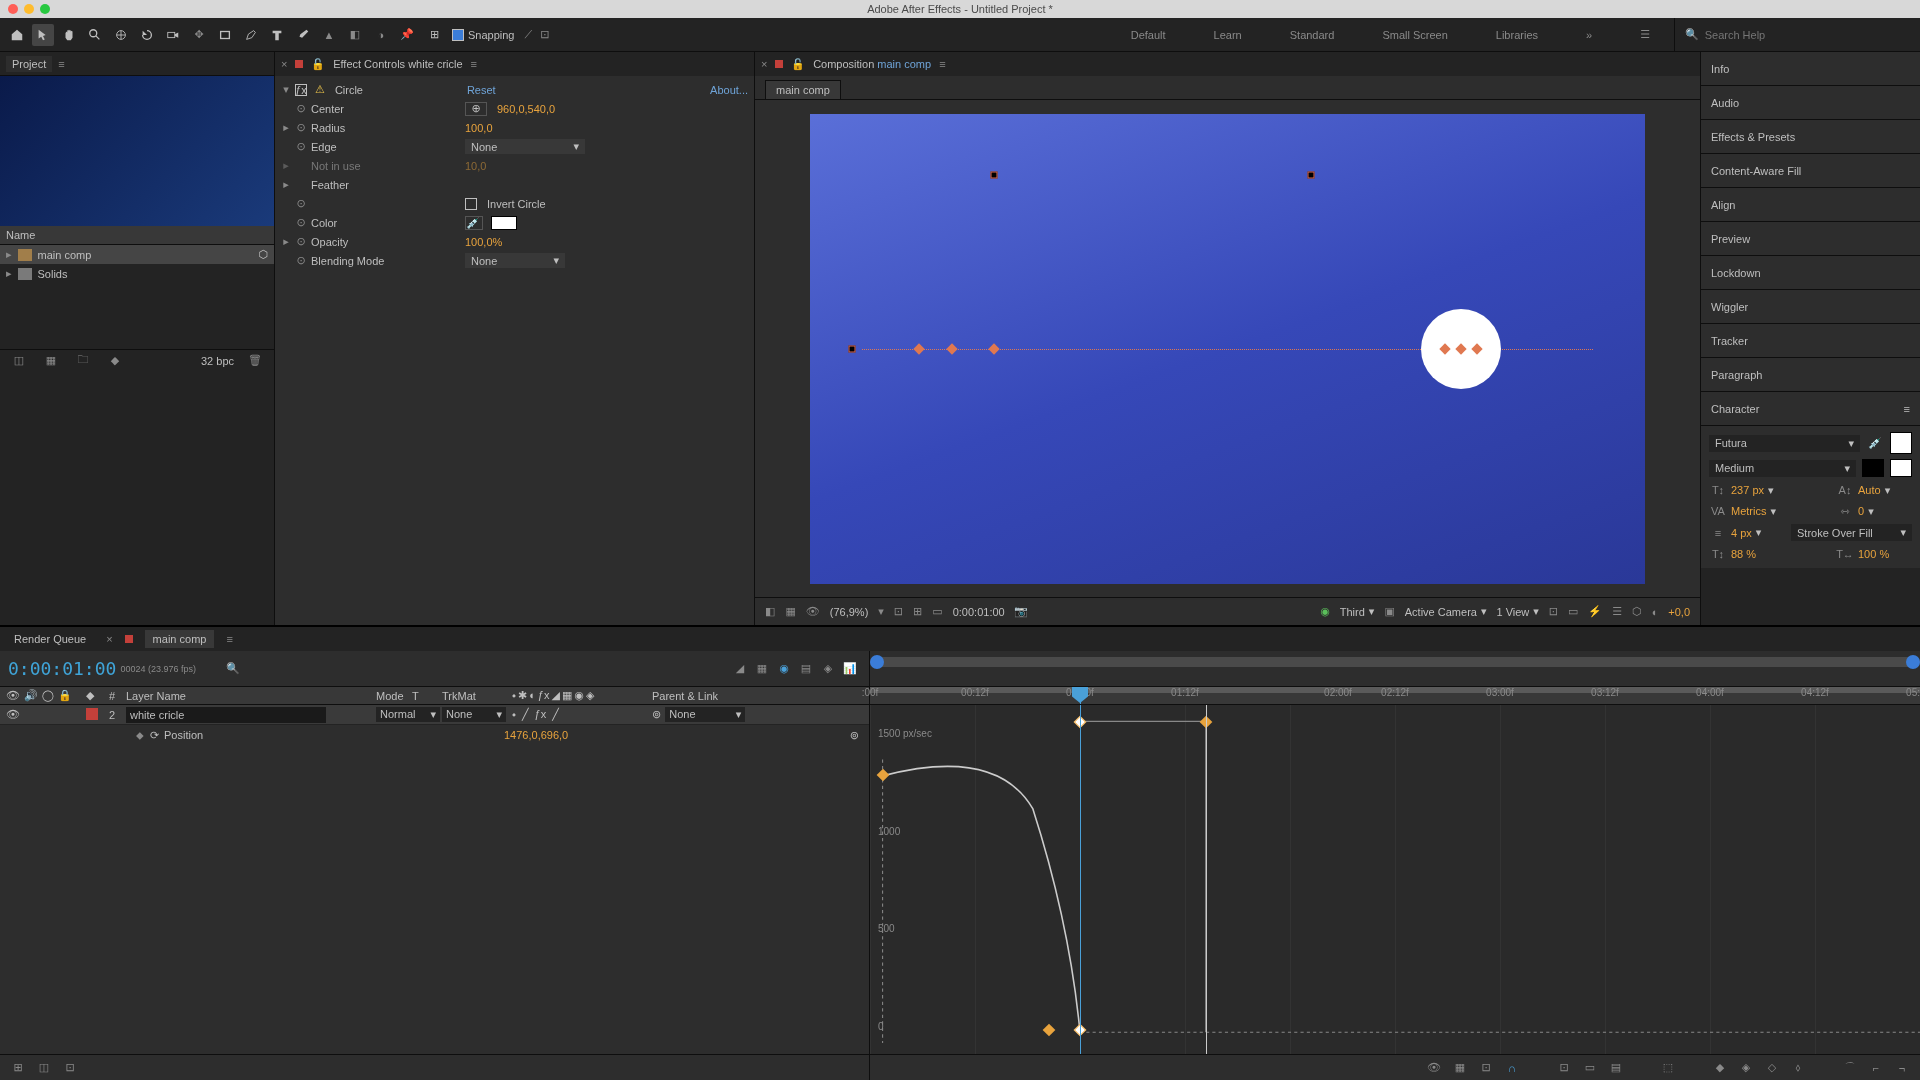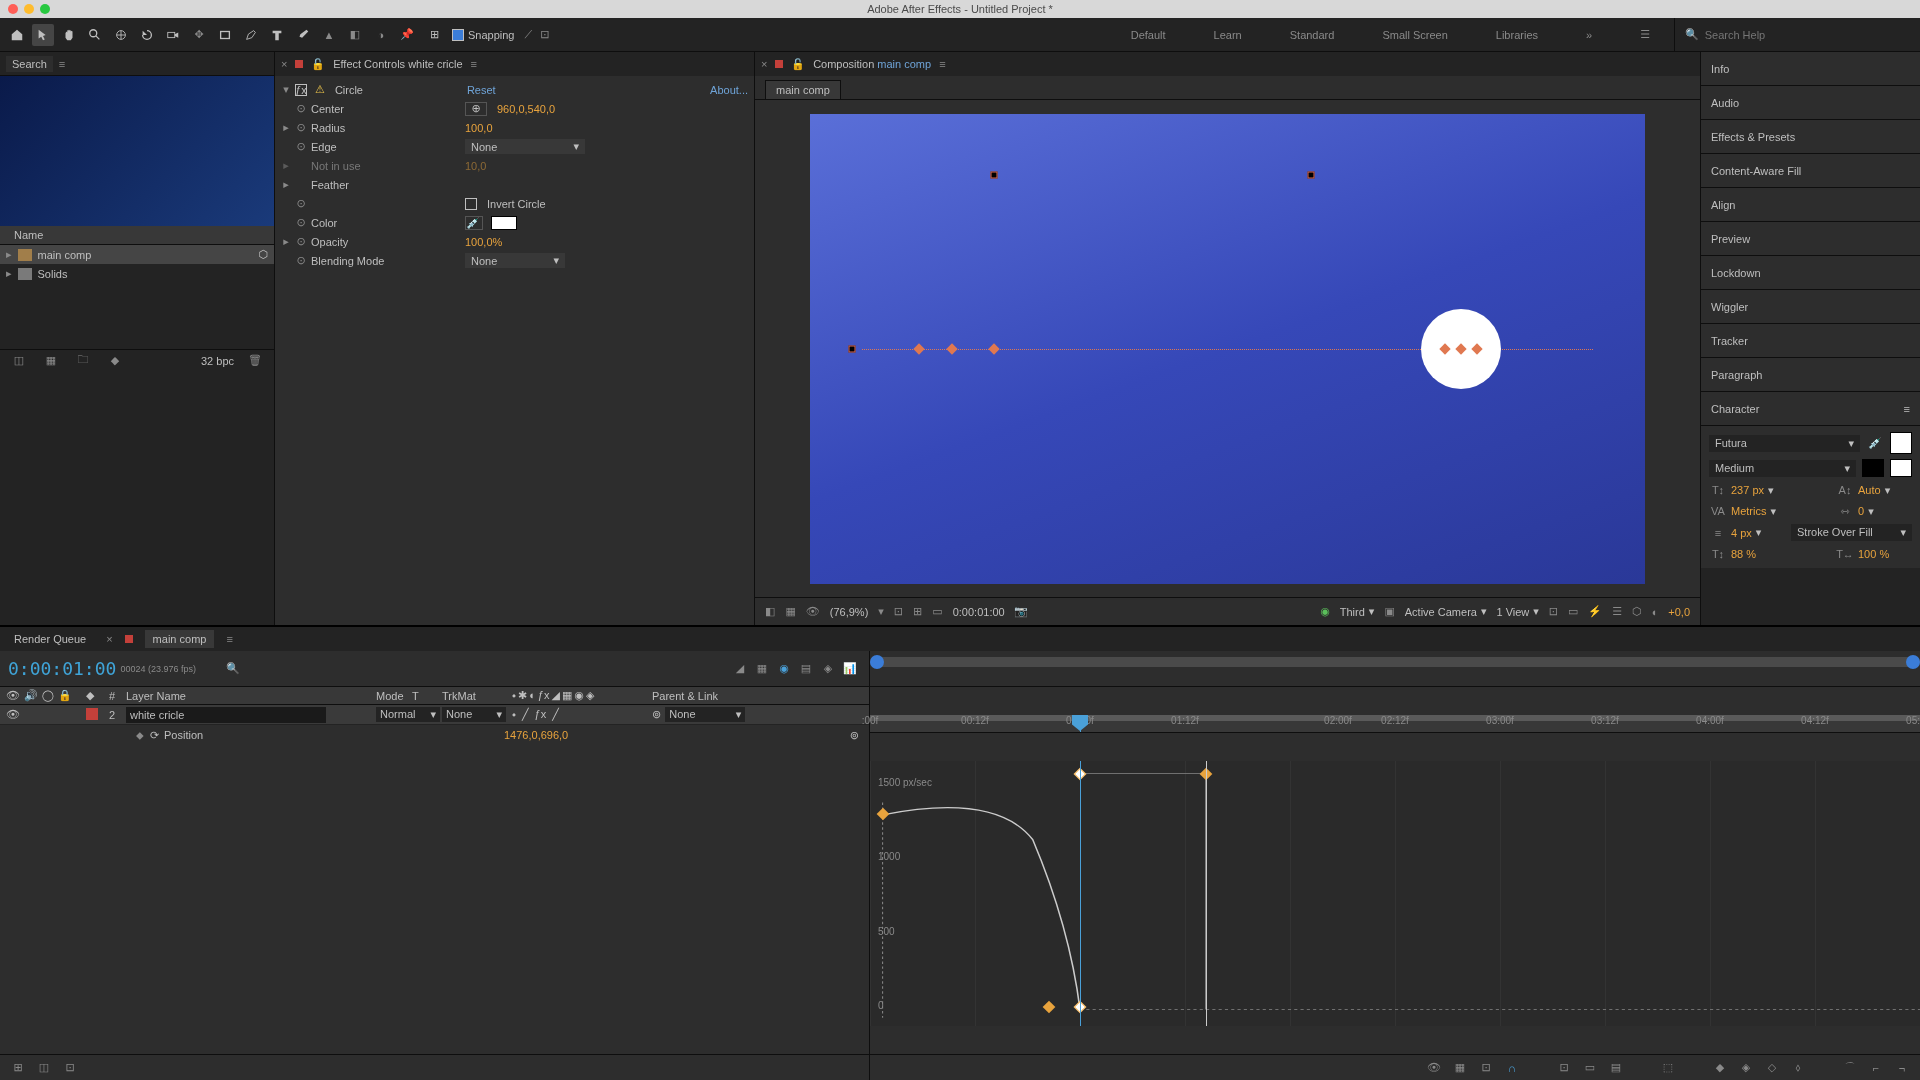--- a/index.html
+++ b/index.html
@@ -46,21 +46,21 @@
   .main-area{flex:1;display:flex;min-height:0;}
   .left-col{width:275px;display:flex;flex-direction:column;border-right:1px solid var(--border);}
   .center-col{flex:1;display:flex;flex-direction:column;min-width:0;}
   .right-col{width:220px;display:flex;flex-direction:column;border-left:1px solid var(--border);}
 
   
   .panel-tab-row{height:24px;background:var(--bg-dark);display:flex;align-items:center;padding:0 6px;border-bottom:1px solid var(--border);}
   .panel-tab{padding:2px 6px;background:var(--bg-panel);color:var(--text);}
   .project-panel{display:flex;flex-direction:column;height:297px;}
   .thumb{width:100%;height:150px;background:linear-gradient(135deg,#0a1a4a,#1a3a7a);display:flex;align-items:center;justify-content:center;color:#5577cc;font-size:28px;position:relative;overflow:hidden;}
-  .pp-header{display:flex;background:var(--bg-medium);padding:3px 14px;border-bottom:1px solid var(--border);}
+  .pp-header{display:flex;background:var(--bg-medium);padding:3px 6px;border-bottom:1px solid var(--border);}
   .pp-list{flex:1;overflow:auto;}
   .pp-item{display:flex;align-items:center;padding:3px 6px;gap:6px;}
   .pp-item.sel{background:var(--bg-light);}
   .pp-icon{width:14px;height:12px;background:#7a7a7a;}
   .pp-icon.comp{background:#a17e4a;}
   .pp-item .label{flex:1;}
   .pp-extra{width:20px;text-align:right;}
   .ec-tabs{height:24px;background:var(--bg-dark);display:flex;align-items:center;padding:0 6px;gap:8px;}
   .ec-body{flex:1;background:var(--bg-panel);padding:4px 6px;}
   .ec-crumb{color:var(--text-dim);padding:4px 2px;}
@@ -83,37 +83,37 @@
   .white-circle{position:absolute;width:80px;height:80px;border-radius:50%;background:#fff;top:50%;left:78%;transform:translate(-50%,-50%);}
   .kf-dot{width:8px;height:8px;background:#e07850;position:absolute;transform:translate(-50%,-50%) rotate(45deg);top:50%;}
   .comp-footer{height:28px;background:var(--bg-panel);border-top:1px solid var(--border);display:flex;align-items:center;gap:10px;padding:0 10px;}
   .foot-item{color:var(--text-dim);display:flex;align-items:center;gap:4px;}
   .foot-item.val{color:var(--text);}
 
   
   .right-section{height:34px;background:var(--bg-panel);border-bottom:1px solid var(--border);display:flex;align-items:center;padding:0 10px;cursor:pointer;}
   .char-panel{background:var(--bg-panel);padding:6px 8px;display:flex;flex-direction:column;gap:5px;}
   .char-row{display:flex;align-items:center;gap:6px;}
-  .char-select{background:var(--bg-dark);padding:2px 6px;flex:1;display:flex;justify-content:space-between;align-items:flex-start;}
+  .char-select{background:var(--bg-dark);padding:2px 6px;flex:1;display:flex;justify-content:space-between;align-items:center;}
   .char-field{display:flex;align-items:center;gap:4px;width:76px;}
   .char-ico{width:18px;height:16px;display:flex;align-items:center;justify-content:center;color:var(--text-dim);}
   .char-val{color:var(--accent-orange);}
   .fill-swatch{width:28px;height:28px;border:1px solid #000;background:#fff;}
 
   
   .proj-foot{height:22px;background:var(--bg-dark);border-top:1px solid var(--border);display:flex;align-items:center;gap:10px;padding:0 8px;}
 
   
   .timeline{flex:0 0 455px;display:flex;flex-direction:column;border-top:2px solid #000;}
   .tl-tabs{height:24px;background:var(--bg-dark);display:flex;align-items:center;padding:0 6px;gap:12px;}
   .tl-tab{padding:3px 8px;}
   .tl-tab.active{background:var(--bg-medium);}
   .tl-body{flex:1;display:flex;min-height:0;}
   .tl-left{width:870px;display:flex;flex-direction:column;border-right:1px solid var(--border);}
-  .tl-right{flex:1;display:flex;flex-direction:column;background:var(--bg-panel);gap:28px;}
+  .tl-right{flex:1;display:flex;flex-direction:column;background:var(--bg-panel);}
 
   .tl-time-row{height:36px;background:var(--bg-panel);display:flex;align-items:center;padding:0 8px;border-bottom:1px solid var(--border);}
   .timecode{color:#3fa4d8;font-size:18px;font-family:monospace;}
   .timecode-sub{color:var(--text-dim);font-size:9px;margin-left:4px;}
 
   .tl-cols{height:18px;background:var(--bg-medium);display:flex;align-items:center;border-bottom:1px solid var(--border);font-size:10px;}
   .col-a{width:86px;padding-left:6px;display:flex;gap:4px;}
   .col-tag{width:16px;}
   .col-num{width:20px;text-align:center;}
   .col-name{width:210px;padding-left:4px;}
@@ -249,21 +249,21 @@
     <input placeholder="Search Help" style="">
   </div>
 </div>
 
 <div class="main-area">
 
   <div class="left-col">
 
     <div class="project-panel">
       <div class="panel-tab-row">
-        <span class="panel-tab">Search</span>
+        <span class="panel-tab">Project</span>
         <span style="margin-left:6px;color:var(--text-dim)">≡</span>
       </div>
       <div class="thumb"></div>
       <div class="pp-header">
         <span>Name</span>
       </div>
       <div class="pp-list">
         <div class="pp-item sel">
           <span style="color:var(--text-dim)">▸</span>
           <div class="pp-icon comp"></div>

